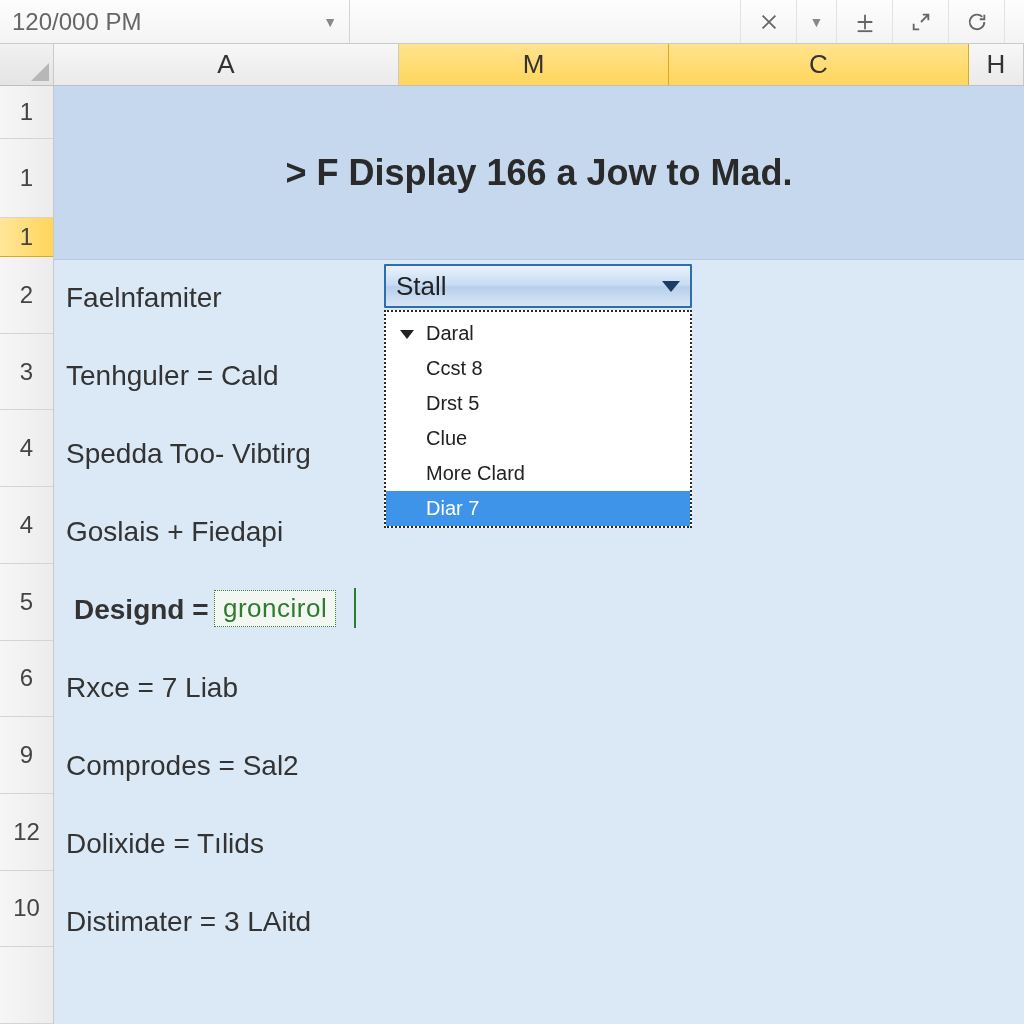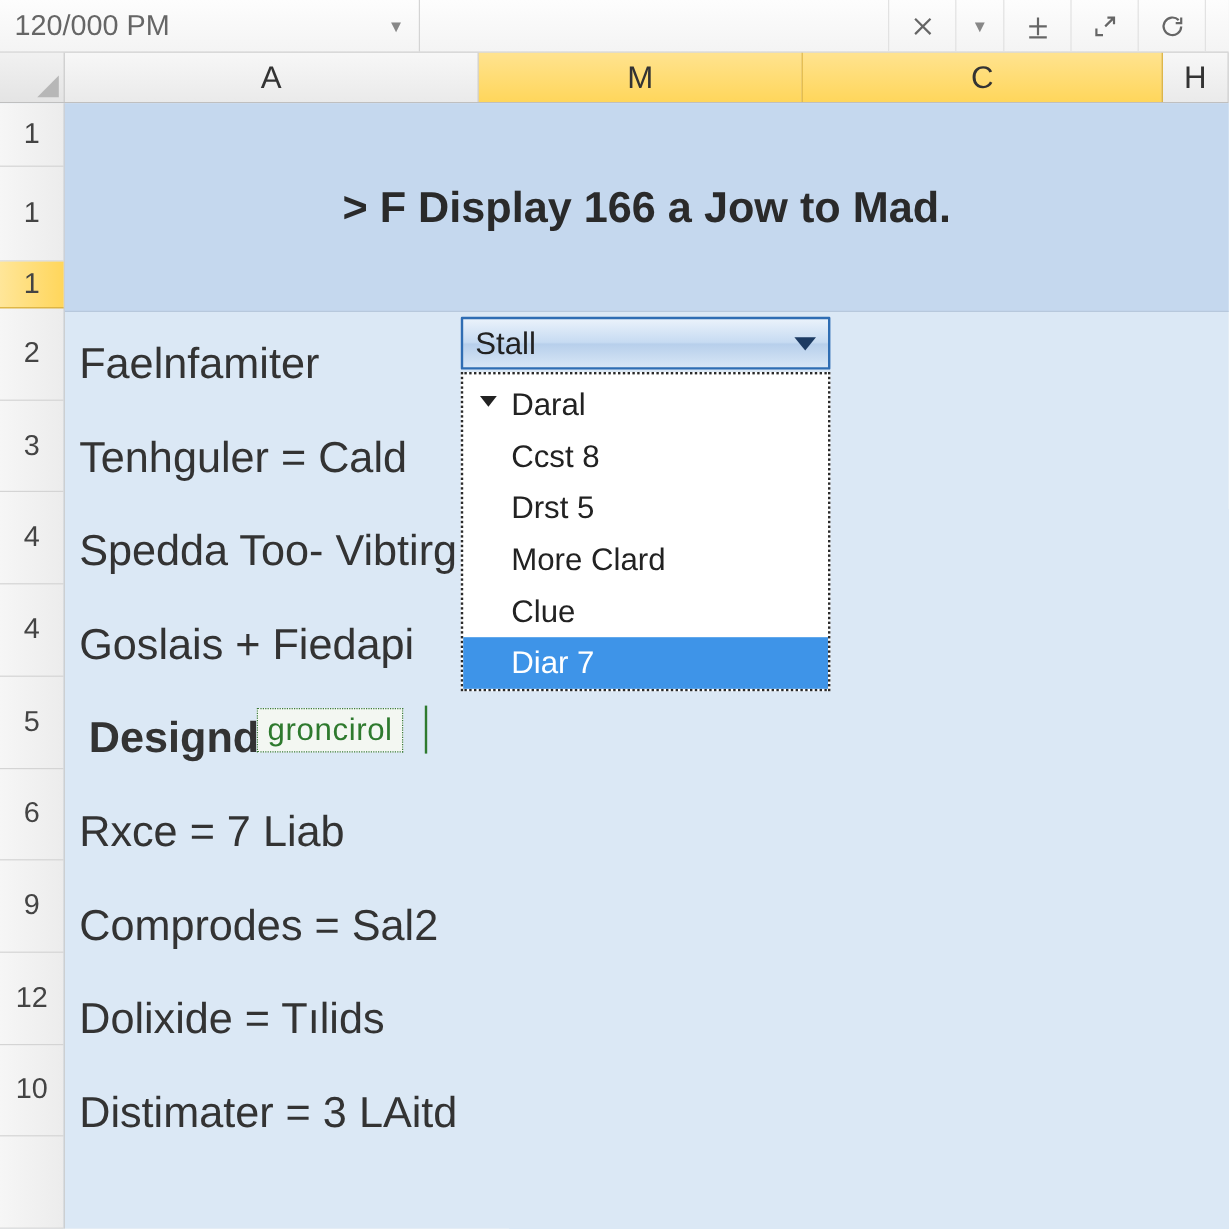--- a/index.html
+++ b/index.html
@@ -100,21 +100,21 @@
   }
   .banner {
     position:absolute; left:0; right:0;
     background:#c5d8ee;
     display:flex; align-items:center; justify-content:center;
     font-size:36px; font-weight:600; color:#2a2a2a;
     border-bottom:1px solid #b7c8dc;
   }
   .cell-text {
     position:absolute;
-    font-size:36px;
+    font-size:28px;
     color:#333;
     white-space:nowrap;
   }
   .formula-chip {
     position:absolute;
     border:1.5px dotted #3a7a3a;
     color:#2e7a2e;
     font-size:26px;
     padding:2px 8px;
     background:#f3f7f2;
@@ -151,21 +151,21 @@
     border-top:11px solid #1d3b63;
   }
   .combo-list{
     margin-top:2px;
     border:2px dotted #2a2a2a;
     background:#fff;
     padding:4px 0 0 0;
   }
   .combo-item{
     padding:6px 14px 6px 40px;
-    font-size:26px;
+    font-size:20px;
     color:#222;
     position:relative;
   }
   .combo-item.first::before{
     content:"";
     position:absolute;
     left:14px; top:14px;
     border-left:7px solid transparent;
     border-right:7px solid transparent;
     border-top:9px solid #222;
@@ -261,19 +261,19 @@
       <div class="cell-text" style="left: 12px; top: 820px;">Distimater = 3 LAitd</div>
       <div class="combo" style="left: 330px; top: 178px;">
         <div class="combo-head">
           <span>Stall</span>
           <span class="caret"></span>
         </div>
         <div class="combo-list">
           <div class="combo-item first">Daral</div>
           <div class="combo-item">Ccst 8</div>
           <div class="combo-item">Drst 5</div>
+          <div class="combo-item">Clue</div>
           <div class="combo-item">More Clard</div>
-          <div class="combo-item">Clue</div>
           <div class="combo-item sel">Diar 7</div>
         </div>
       </div>
     </div>
 </div>
 
 </body></html>

